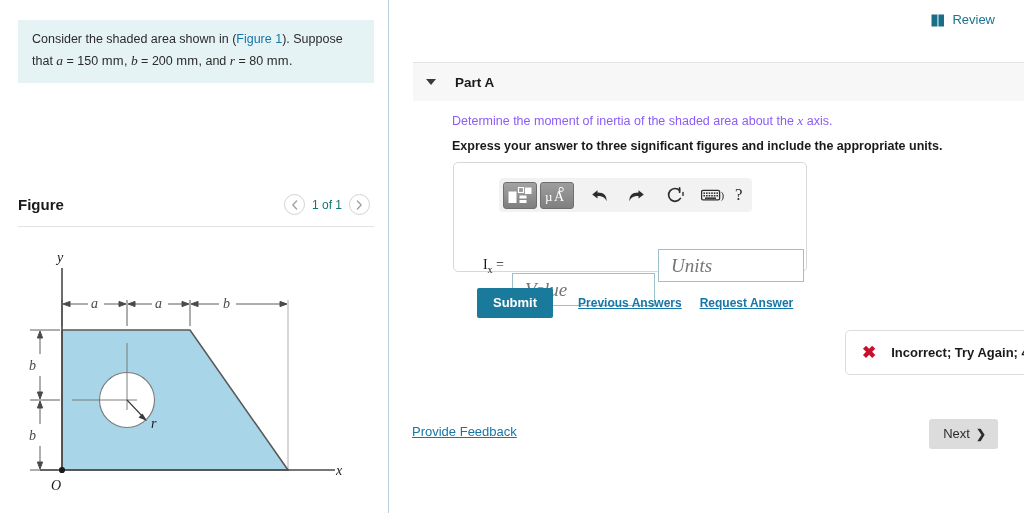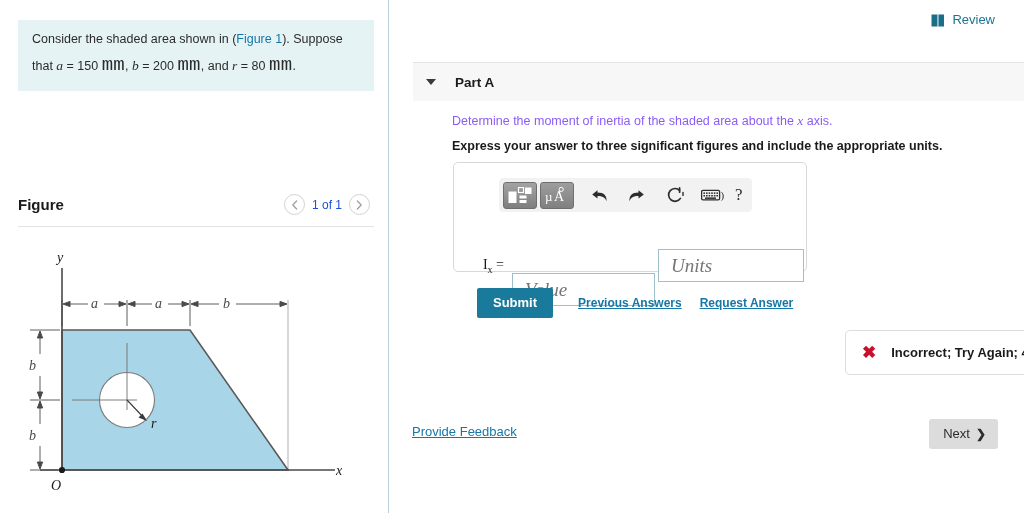--- a/index.html
+++ b/index.html
@@ -25,38 +25,38 @@
     position: absolute; left: 18px; top: 20px;
     width: 356px;
     background: #e6f3f5;
     padding: 10px 12px 11px 14px;
     font-size: 12.5px;
     line-height: 1.58;
     color: #2b2b2b;
   }
   .question-box .lnk { color: #1577a8; }
   .mvar { font-family: "Liberation Serif", serif; font-style: italic; font-size: 13.5px; }
-  .munit { font-family: Liberation Mono, monospace; font-size: 19px; letter-spacing: .3px; }
+  .munit { font-family: Liberation Sans, sans-serif; font-size: 13px; letter-spacing: .3px; }
 
   .figure-head {
     position: absolute; left: 18px; top: 196px;
     width: 356px; height: 26px;
   }
   .figure-title {
     position: absolute; left: 0; top: 0;
     font-size: 15px; font-weight: bold; color: #1a1a1a;
   }
   .pager { position: absolute; right: 4px; top: -2px; display: flex; align-items: center; gap: 7px; }
   .pager-btn {
     width: 21px; height: 21px; border-radius: 50%;
     border: 1px solid #d2d2d2; background: #fff;
     display: flex; align-items: center; justify-content: center;
     color: #9b9b9b; font-size: 10px; line-height: 1;
   }
-  .pager-label { font-size: 12px; color: #1d4ed8; }
+  .pager-label { font-size: 12px; color: #0f766e; }
   .figure-rule {
     position: absolute; left: 18px; top: 226px;
     width: 356px; height: 1px; background: #e2e2e2;
   }
 
   .figure-canvas { position: absolute; left: 0; top: 238px; width: 388px; height: 272px; }
 
   
   .right-pane { position: absolute; left: 389px; top: 0; width: 635px; height: 513px; }
 

